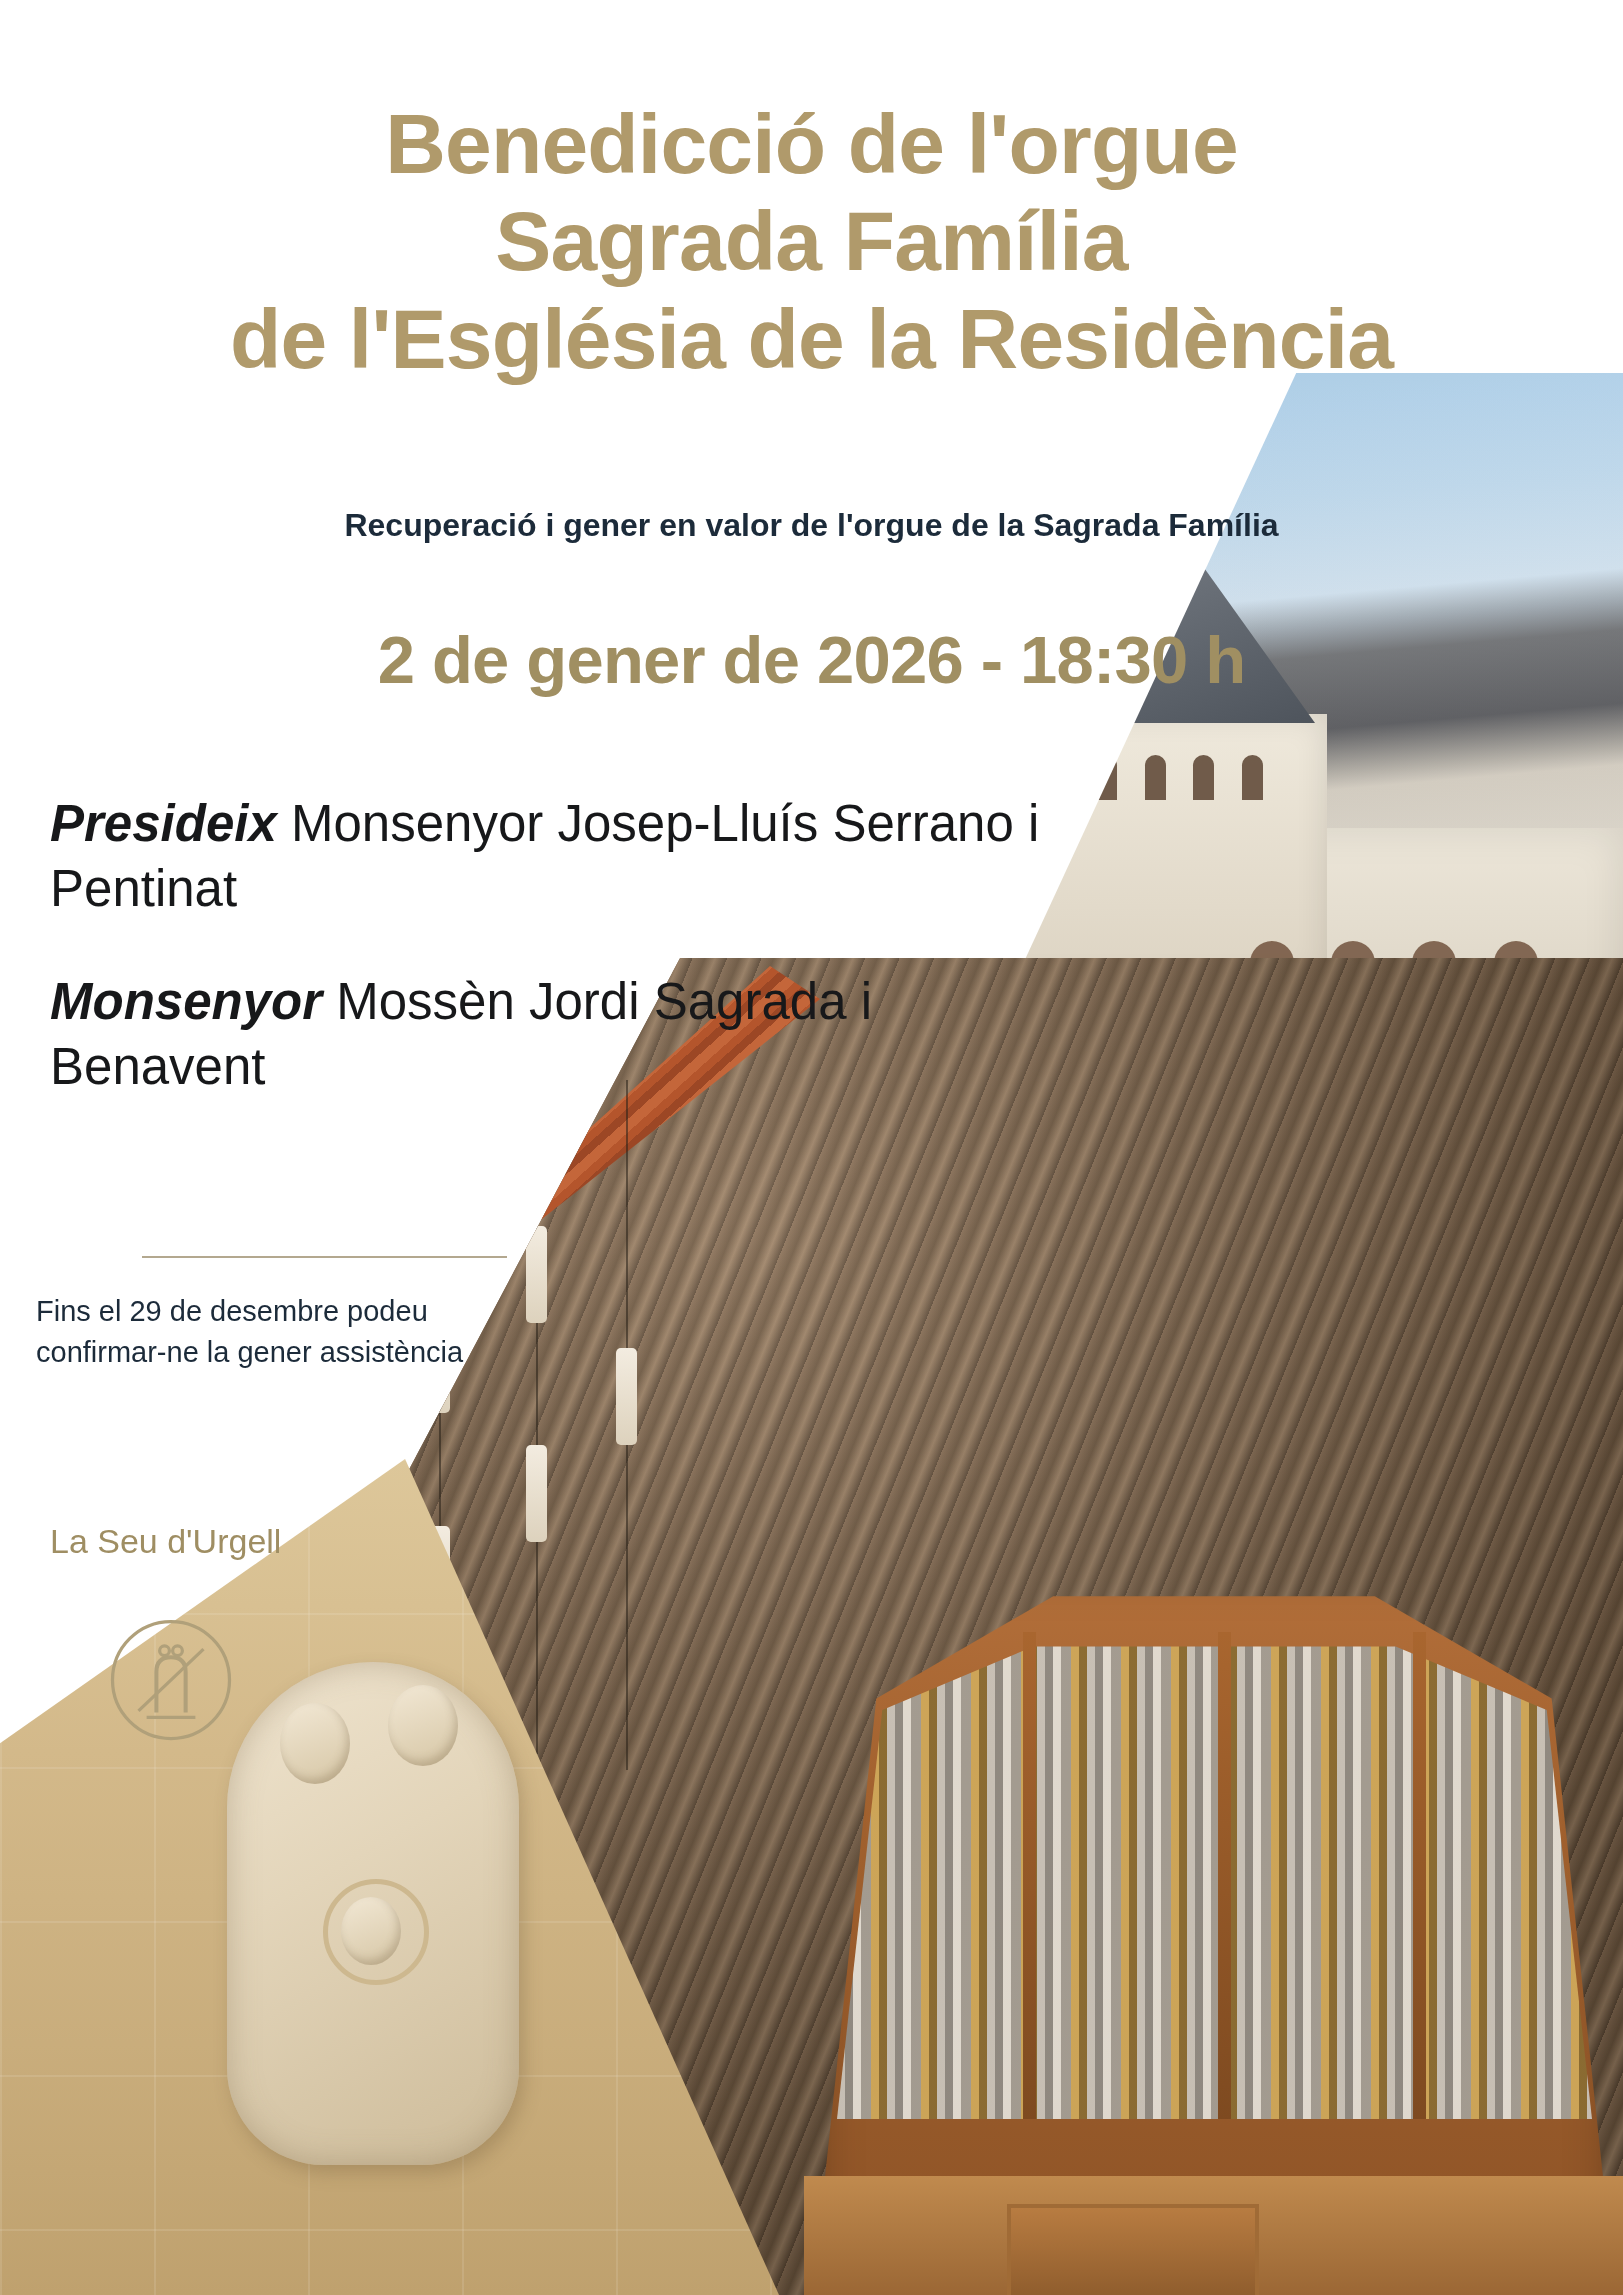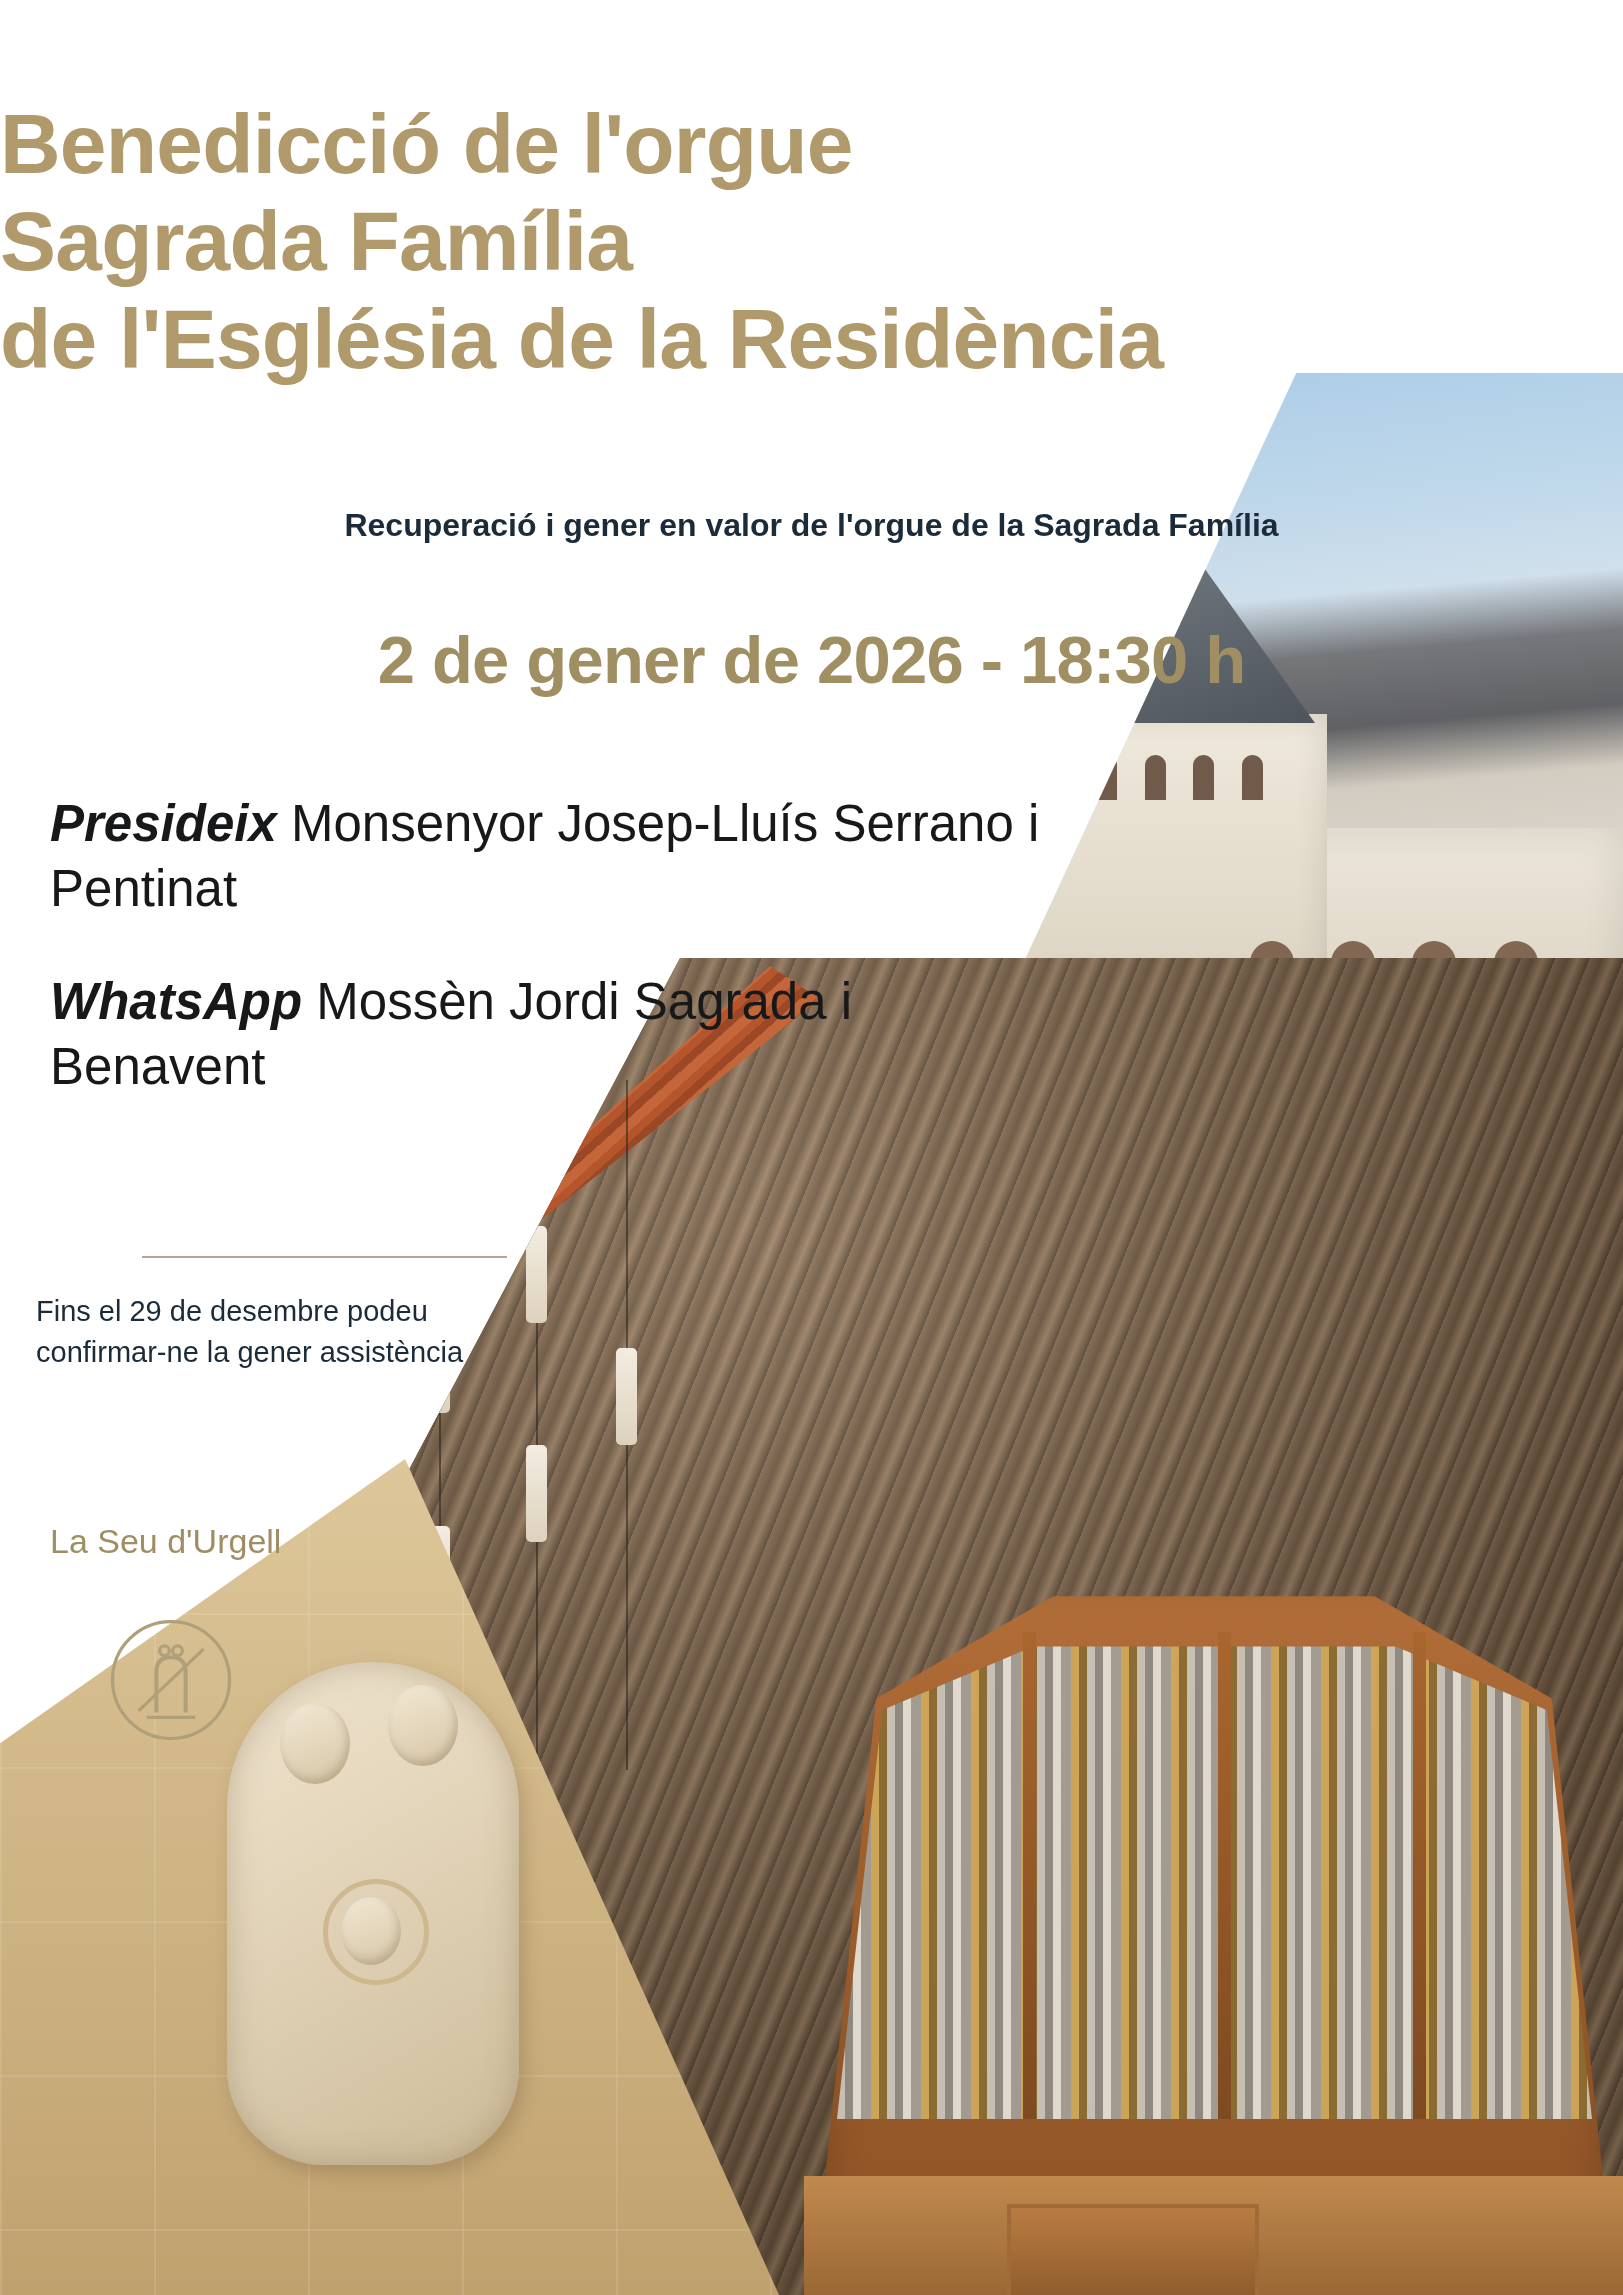--- a/index.html
+++ b/index.html
@@ -230,20 +230,21 @@
   .text-layer {
     position: absolute;
     inset: 0;
     z-index: 5;
   }
   .title {
     position: absolute;
     top: 96px;
     left: 0;
     width: 1623px;
+    text-align: center;
     color: #b09a6b;
     font-weight: bold;
     font-size: 84px;
     line-height: 1.16;
     letter-spacing: -0.8px;
     text-shadow: 0 1.6px 0 rgba(255,255,255,0.5);
   }
   .subtitle {
     position: absolute;
     top: 507px;
@@ -382,21 +383,21 @@
     <div class="subtitle">Recuperació i gener en valor de l'orgue de la Sagrada Família</div>
 
     <div class="date">2 de gener de 2026 - 18:30 h</div>
 
     <div class="people">
       <div class="line">
         <span class="lead">Presideix</span>
         <span>Monsenyor Josep-Lluís Serrano i Pentinat</span>
       </div>
       <div class="line">
-        <span class="lead">WhatsApp</span>
+        <span class="lead">Monsenyor</span>
         <span>Mossèn Jordi Sagrada i Benavent</span>
       </div>
     </div>
 
     <div class="divider"></div>
 
     <div class="rsvp">
       <div>Fins el 29 de desembre podeu</div>
       <div>confirmar-ne la gener assistència</div>
     </div>

